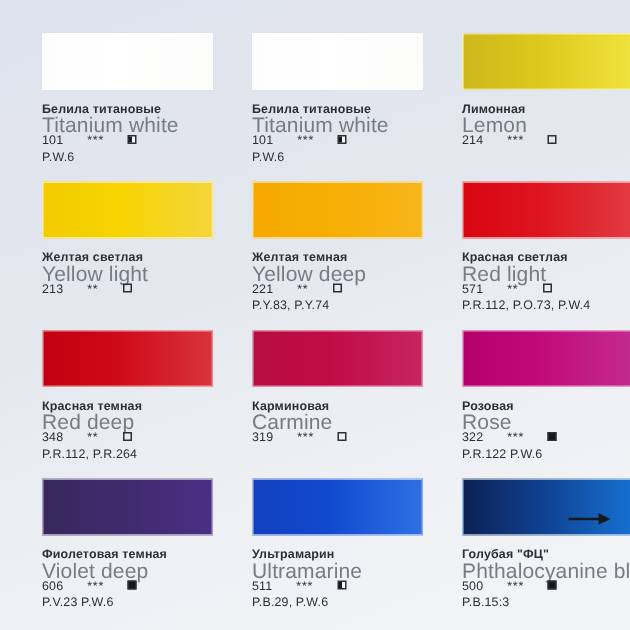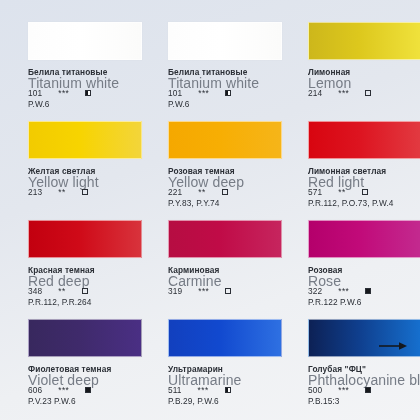--- a/index.html
+++ b/index.html
@@ -103,34 +103,34 @@
           <div class="idxline">
             <span>213</span>
             <span class="stars">**</span>
             <span class="opq open"></span>
           </div>
         </div>
       </div>
       <div class="cell">
         <div class="swatch" style="background: linear-gradient(90deg, rgb(245, 168, 0) 0%, rgb(247, 174, 3) 45%, rgb(246, 181, 25) 100%);"></div>
         <div class="txt">
-          <div class="ru">Розовая темная</div>
+          <div class="ru">Желтая темная</div>
           <div class="en">Yellow deep</div>
           <div class="idxline">
             <span>221</span>
             <span class="stars">**</span>
             <span class="opq open"></span>
           </div>
           <div class="pig">P.Y.83, P.Y.74</div>
         </div>
       </div>
       <div class="cell">
         <div class="swatch" style="background: linear-gradient(90deg, rgb(216, 5, 16) 0%, rgb(221, 20, 32) 45%, rgb(226, 58, 65) 100%);"></div>
         <div class="txt">
-          <div class="ru">Лимонная светлая</div>
+          <div class="ru">Красная светлая</div>
           <div class="en">Red light</div>
           <div class="idxline">
             <span>571</span>
             <span class="stars">**</span>
             <span class="opq open"></span>
           </div>
           <div class="pig">P.R.112, P.O.73, P.W.4</div>
         </div>
       </div>
       <div class="cell">

